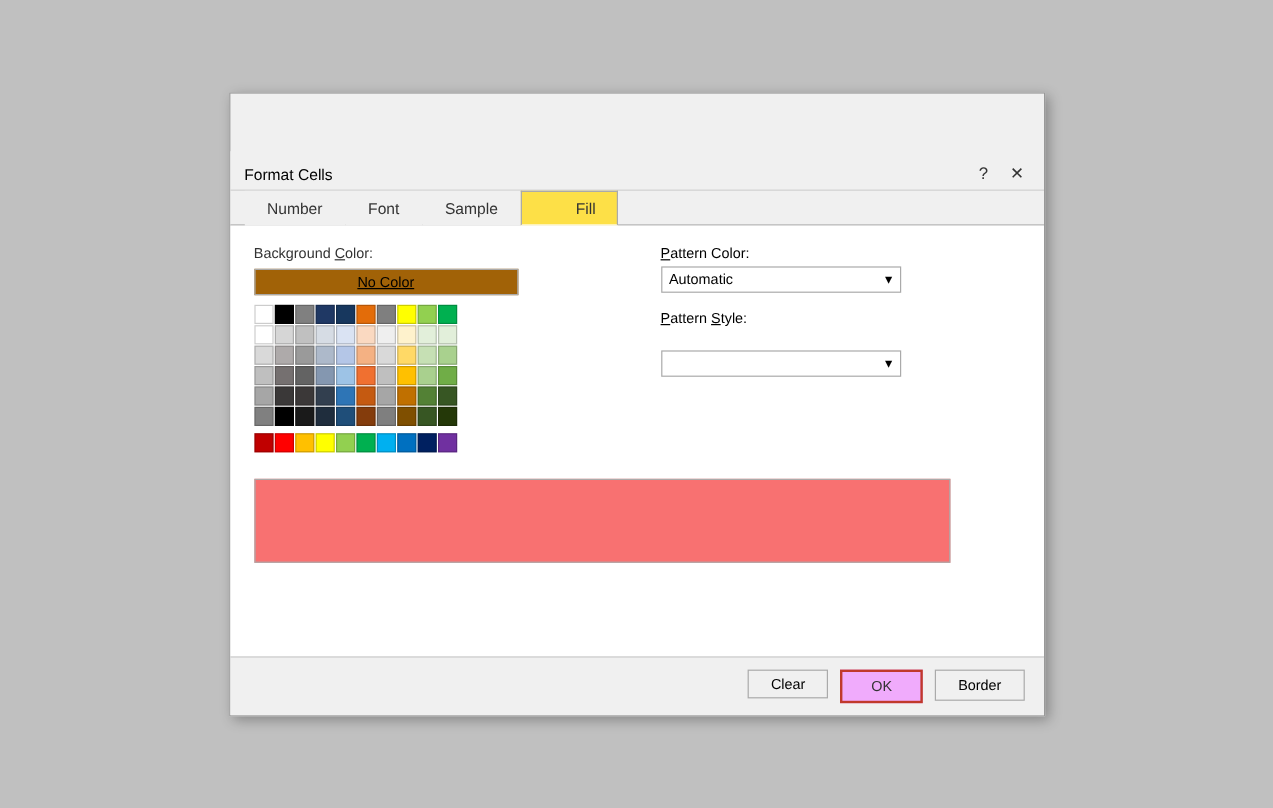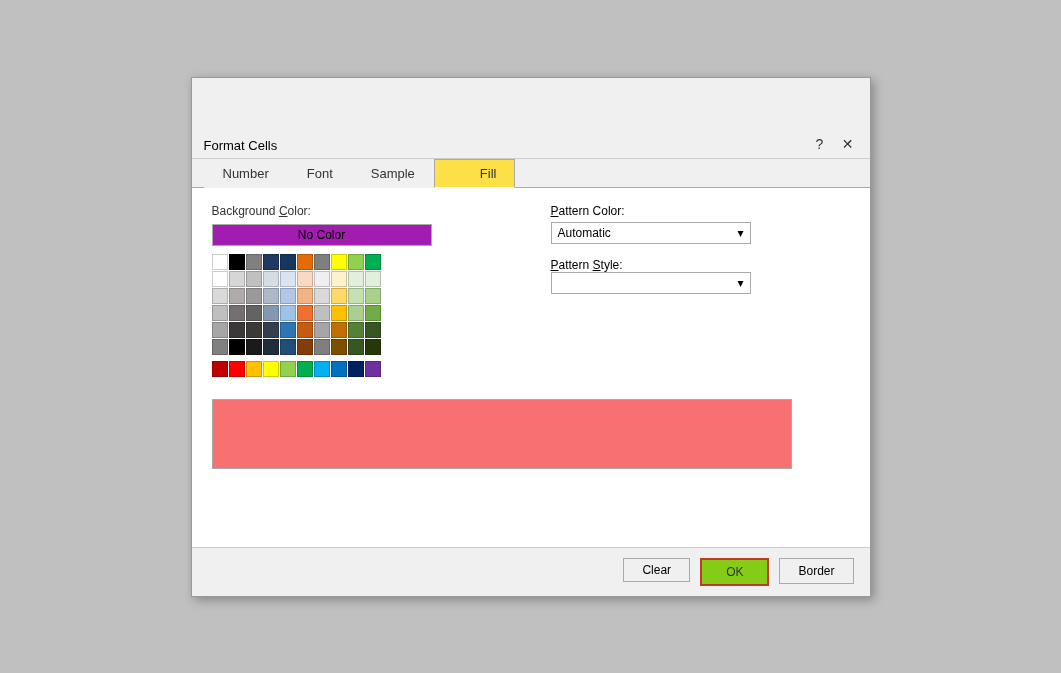--- a/index.html
+++ b/index.html
@@ -98,26 +98,27 @@
       font-size: 12px;
       margin-bottom: 6px;
       color: #333;
     }
     .section-label span {
       text-decoration: underline;
     }
     .no-color-btn {
       width: 220px;
       padding: 3px 8px;
-      background: #a21caf;
+      background: #a16207;
       border: 1px solid #aaa;
       cursor: pointer;
       font-size: 12px;
       text-align: center;
       margin-bottom: 8px;
+      text-decoration: underline;
     }
     .color-grid {
       display: flex;
       flex-direction: column;
       gap: 1px;
     }
     .color-row {
       display: flex;
       gap: 1px;
     }
@@ -155,21 +156,21 @@
       border: 1px solid #aaa;
       font-size: 12px;
       display: flex;
       align-items: center;
       justify-content: space-between;
       cursor: pointer;
       margin-bottom: 14px;
     }
     .pattern-style-label {
       font-size: 12px;
-      margin-bottom: 0;
+      margin-bottom: 20px;
     }
     .pattern-style-label span { text-decoration: underline; }
     .sample-section {
       margin-top: 10px;
     }
     .sample-label {
       font-size: 12px;
       margin-bottom: 4px;
     }
     .sample-box {
@@ -189,21 +190,21 @@
     .footer-left {
       flex: 1;
       display: flex;
       justify-content: flex-end;
       gap: 8px;
       align-items: center;
     }
     .btn-ok {
       padding: 5px 24px;
       font-size: 12px;
-      background: #84cc16;
+      background: #f0abfc;
       border: 2px solid #c0392b;
       cursor: pointer;
       color: #333;
     }
     .btn-cancel {
       padding: 5px 18px;
       font-size: 12px;
       background: #f0f0f0;
       border: 1px solid #aaa;
       cursor: pointer;

